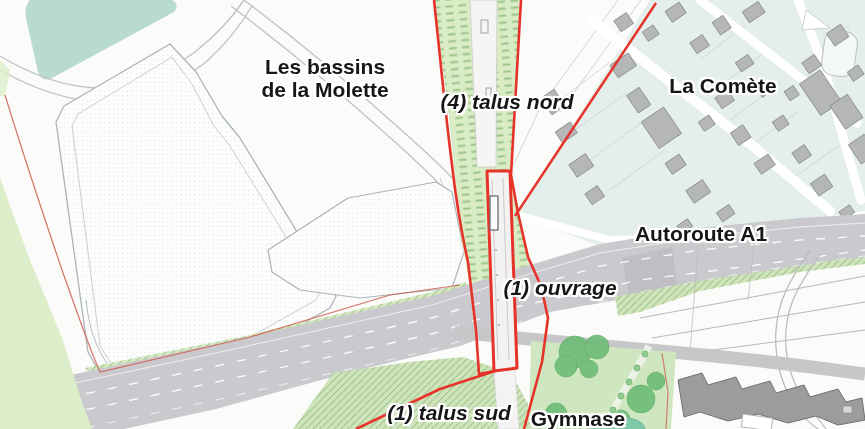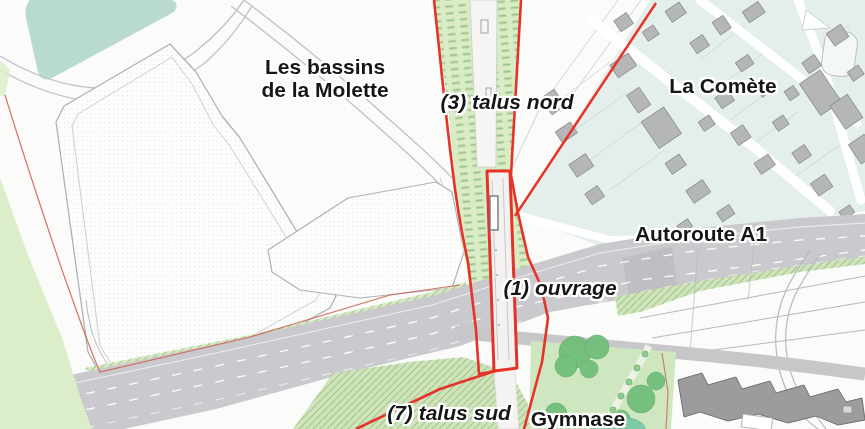--- a/index.html
+++ b/index.html
@@ -220,19 +220,19 @@
     </g>
   </g>
 
   <path d="M5,95 C25,160 45,220 62,270 C75,306 88,345 100,372 L250,337 L390,295 L460,285" style="stroke:var(--thin-red,#cf5a4b)" stroke-width="1.2" fill="none" opacity="0.85"></path>
 </svg>
 
   <div class="lbl center" style="left:325px;top:78px">
     <div>Les bassins</div>
     <div>de la Molette</div>
   </div>
-  <div class="lbl italic" style="left:507px;top:101px">(3) talus nord</div>
+  <div class="lbl italic" style="left:507px;top:101px">(4) talus nord</div>
   <div class="lbl" style="left:723px;top:85px">La Comète</div>
   <div class="lbl" style="left:701px;top:233px">Autoroute A1</div>
   <div class="lbl italic" style="left:560px;top:287px">(1) ouvrage</div>
-  <div class="lbl italic" style="left:449px;top:412px">(7) talus sud</div>
+  <div class="lbl italic" style="left:449px;top:412px">(1) talus sud</div>
   <div class="lbl" style="left:578px;top:418px">Gymnase</div>
 </div>
 
 </body></html>

